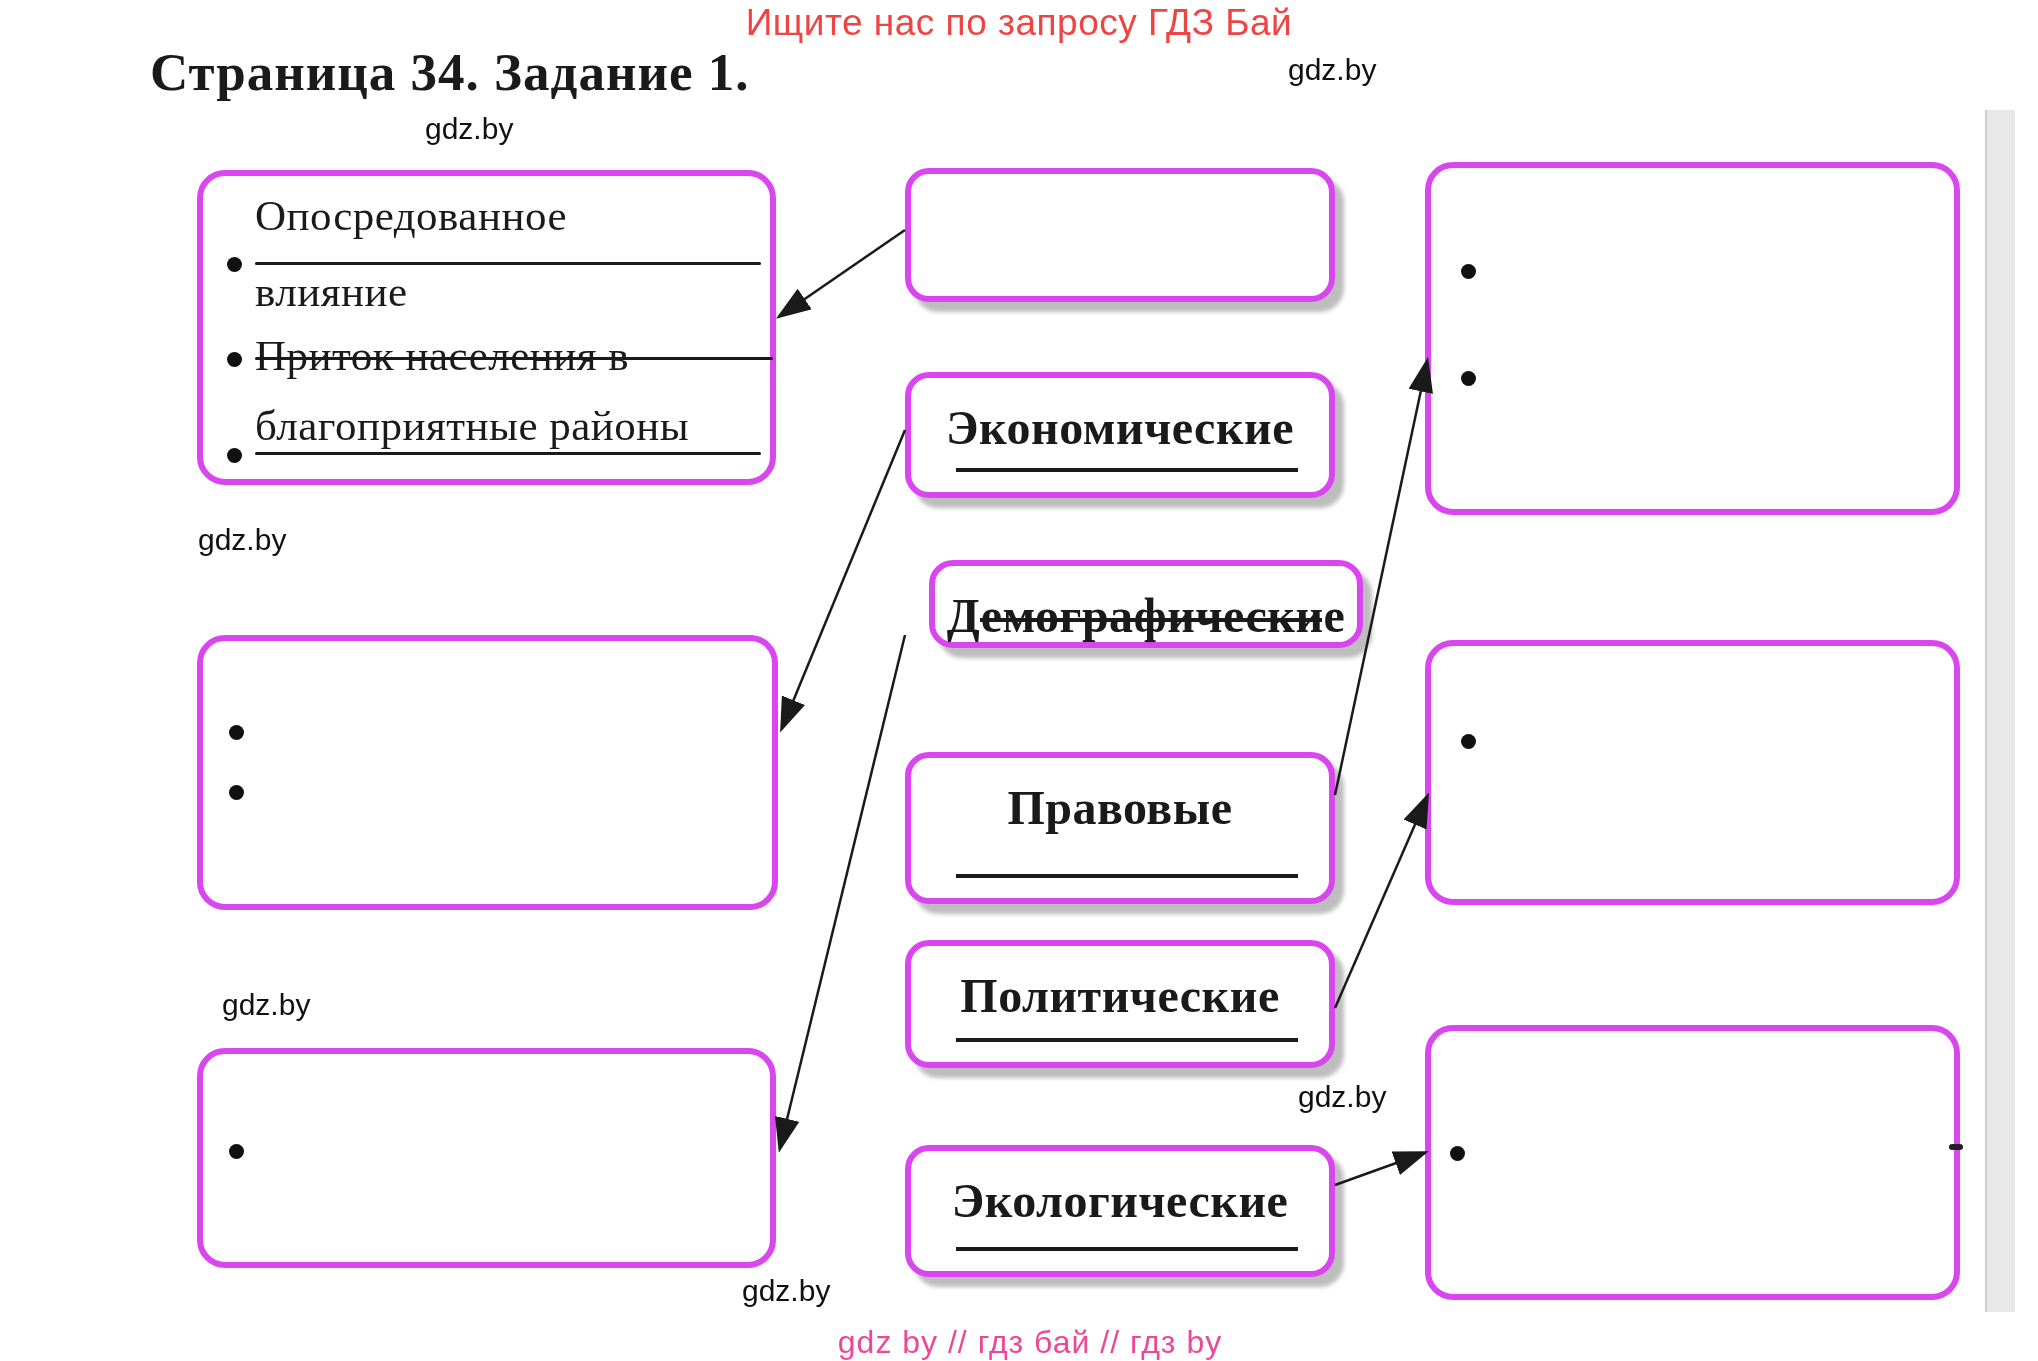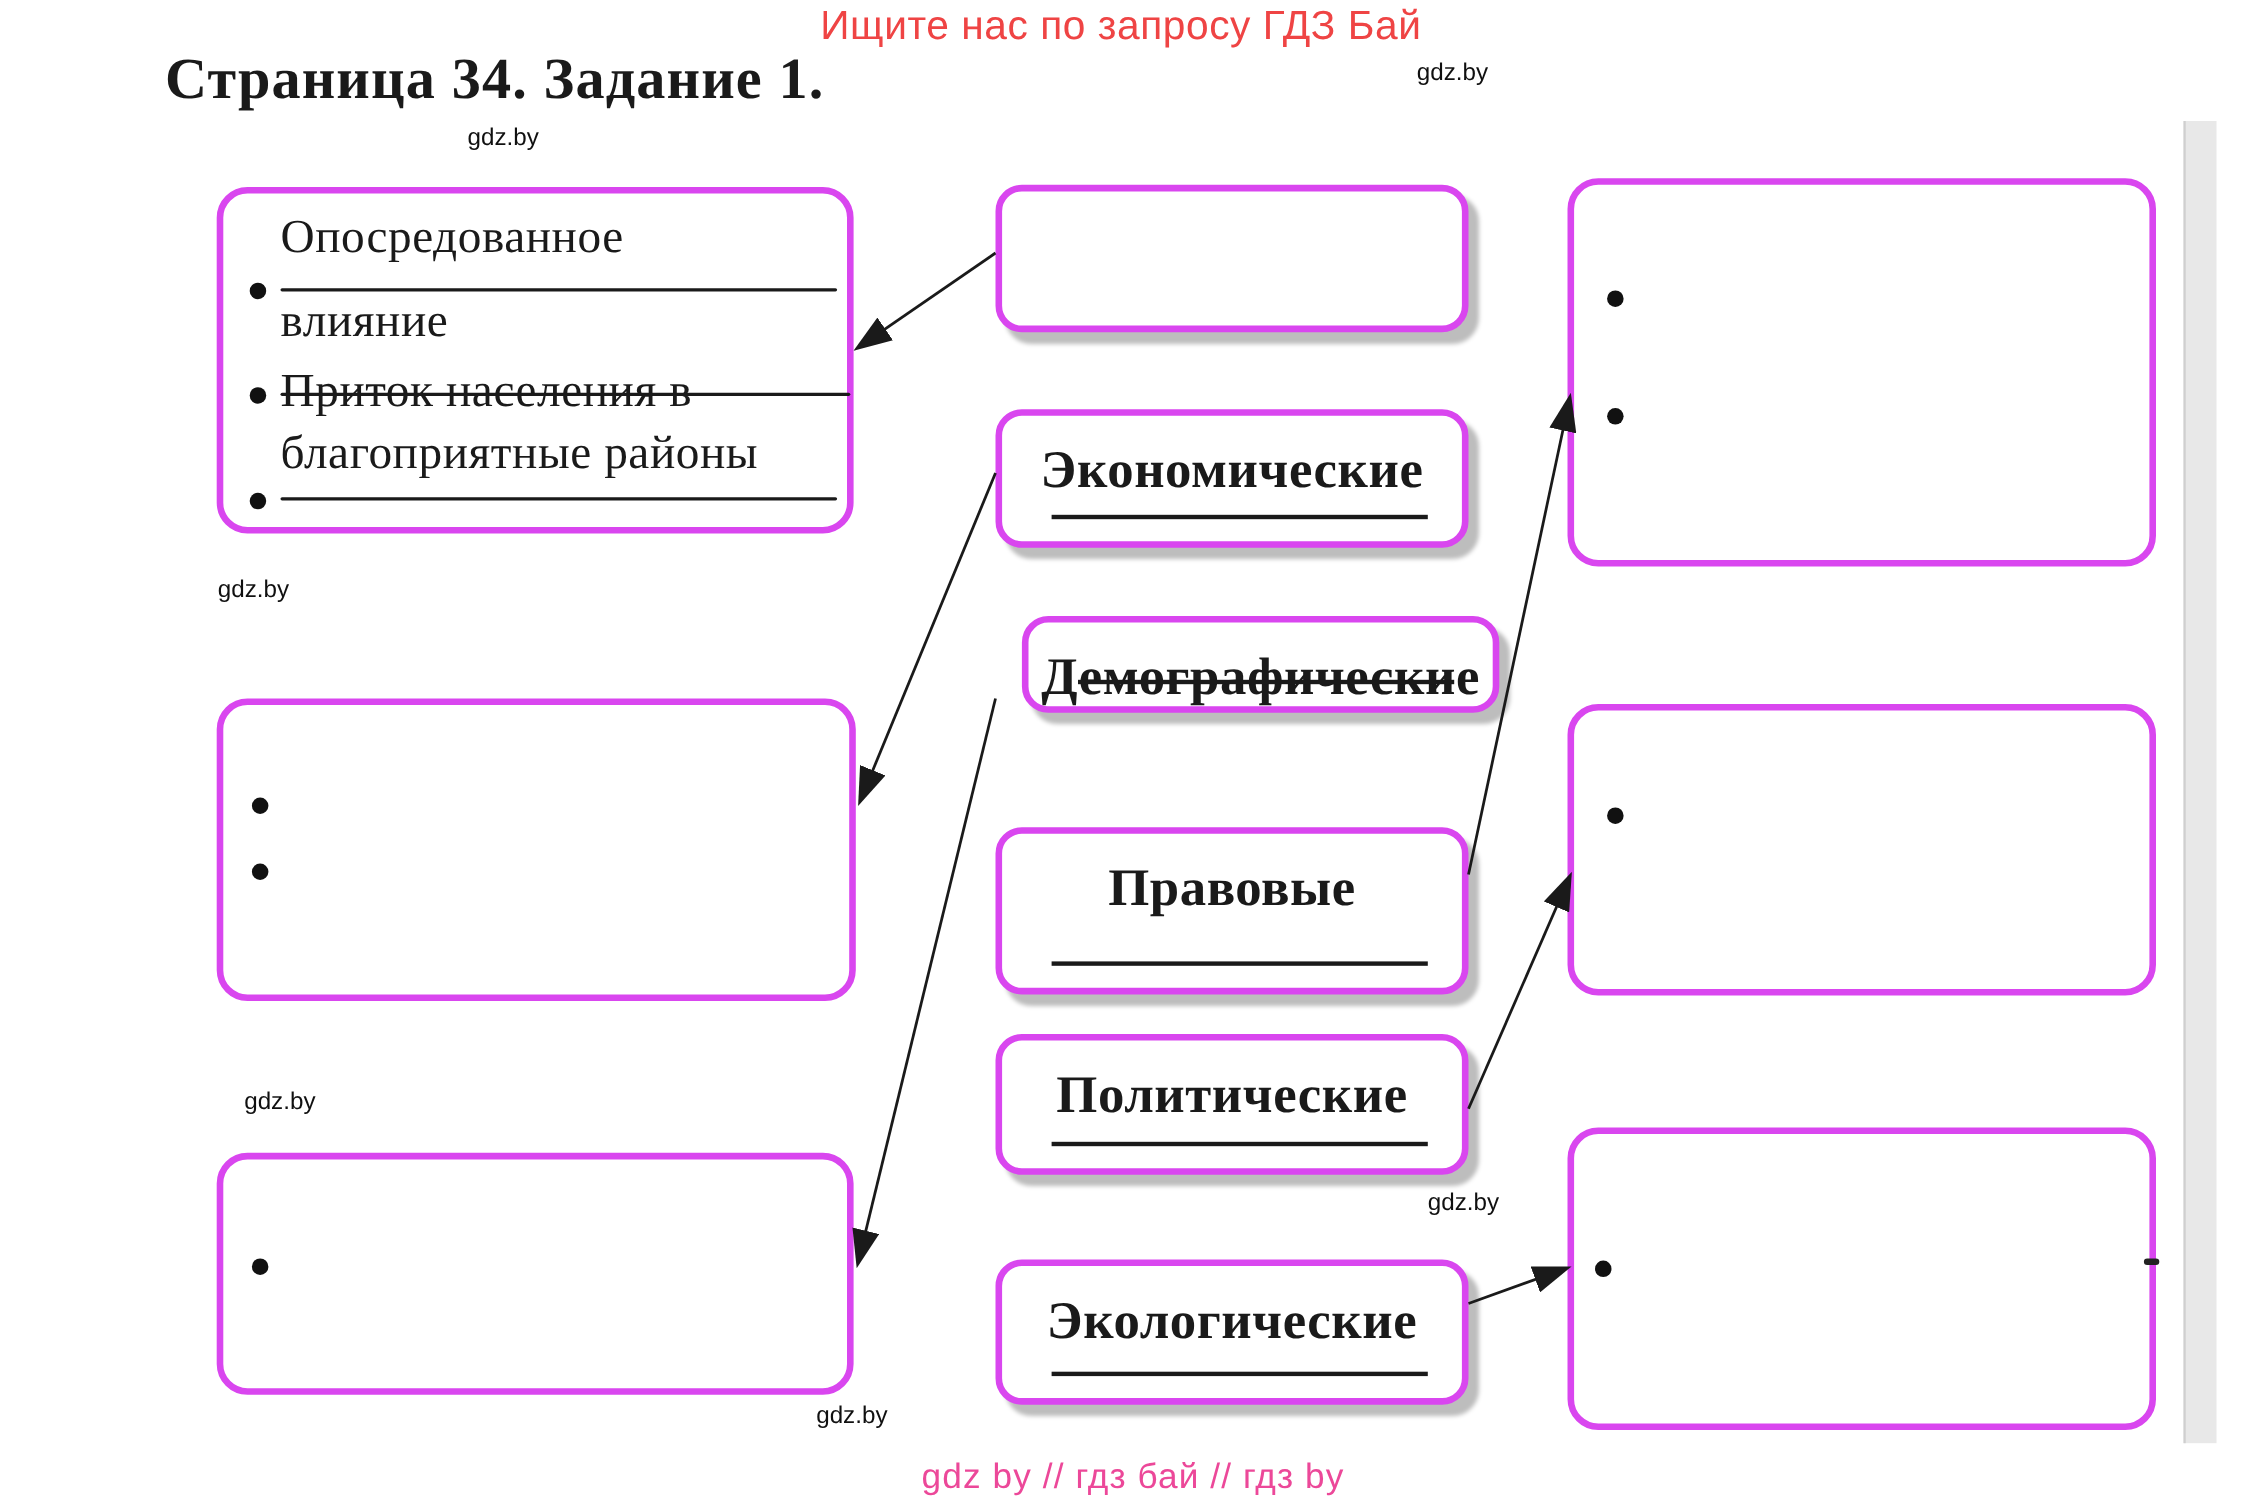--- a/index.html
+++ b/index.html
@@ -21,21 +21,21 @@
     color:#ef4444;
     letter-spacing:0.5px;
   }
   .page-title{
     left:150px;top:42px;
     font-size:53px;font-weight:bold;
     letter-spacing:1px;
   }
   .wm{
     font-family:"Liberation Sans","DejaVu Sans",sans-serif;
-    font-size:22px;color:#101010;
+    font-size:30px;color:#101010;
     white-space:nowrap;
   }
   .footer{
     left:590px;top:1324px;width:880px;
     text-align:center;
     font-size:32px;color:#ec4899;font-weight:500;
     letter-spacing:1px;
   }
 
   .box{
@@ -106,21 +106,21 @@
 
   <div class="box" style="left:197px;top:170px;width:579px;height:315px;">
     <span class="bullet" style="left:24px;top:81px;"></span>
     <div class="fill-text" style="left:52px;top:16px;">Опосредованное</div>
     <div class="rule" style="left:52px;top:86px;width:506px;"></div>
     <div class="fill-text" style="left:52px;top:92px;">влияние</div>
 
     <span class="bullet" style="left:24px;top:176px;"></span>
     <div class="fill-text" style="left:52px;top:156px;">Приток населения в</div>
     <div class="rule" style="left:52px;top:181px;width:518px;"></div>
-    <div class="fill-text" style="left:52px;top:212px;">благоприятные районы</div>
+    <div class="fill-text" style="left:52px;top:226px;">благоприятные районы</div>
 
     <span class="bullet" style="left:24px;top:272px;"></span>
     <div class="rule" style="left:52px;top:276px;width:506px;"></div>
   </div>
 
   <div class="box" style="left:197px;top:635px;width:581px;height:275px;">
     <span class="bullet" style="left:26px;top:84px;"></span>
     <span class="bullet" style="left:26px;top:144px;"></span>
   </div>
 

